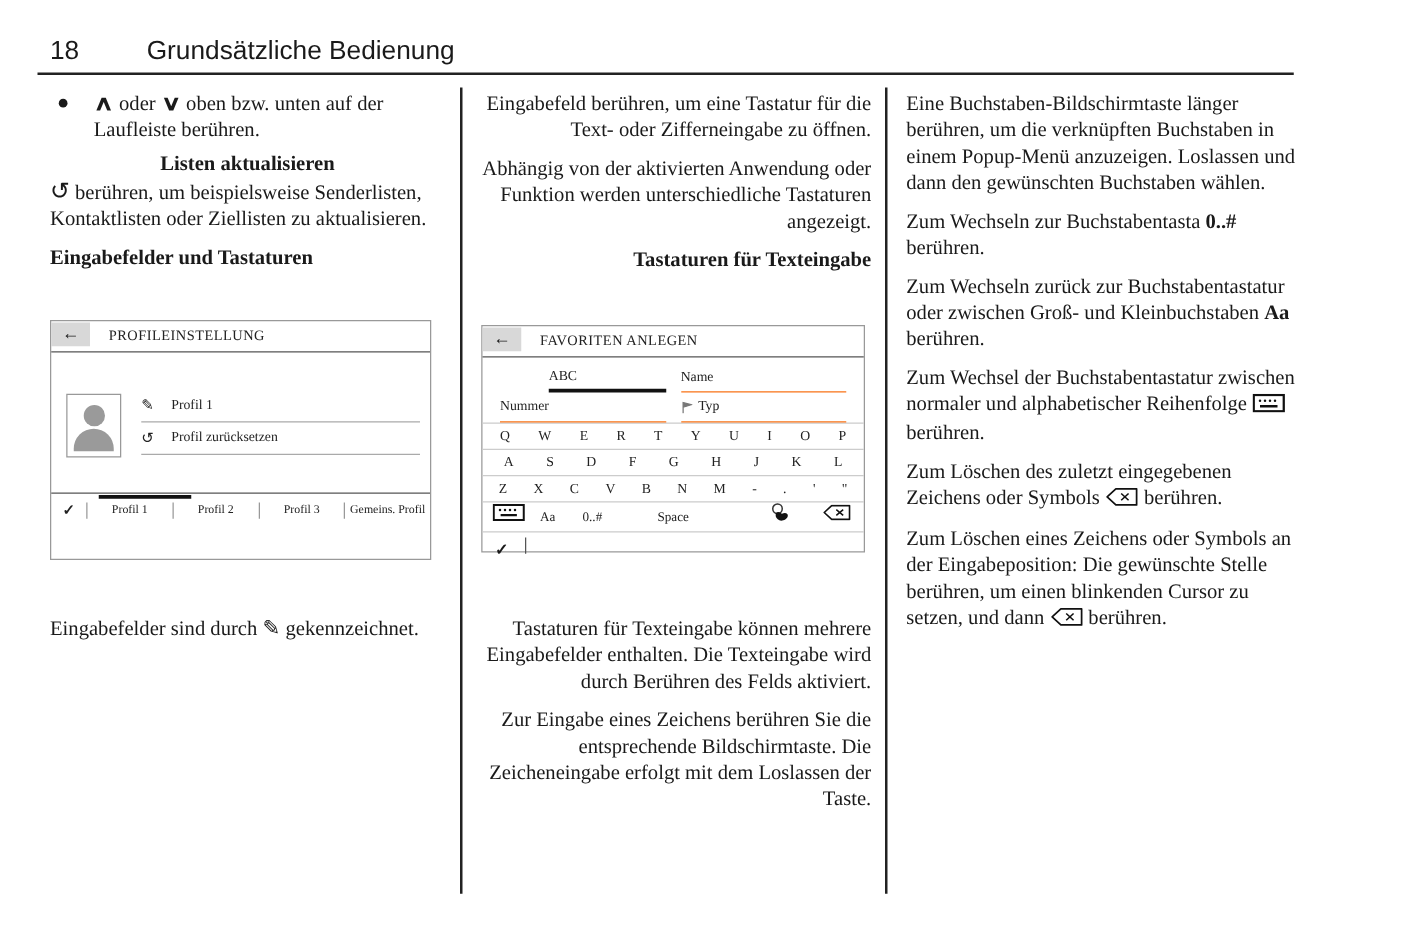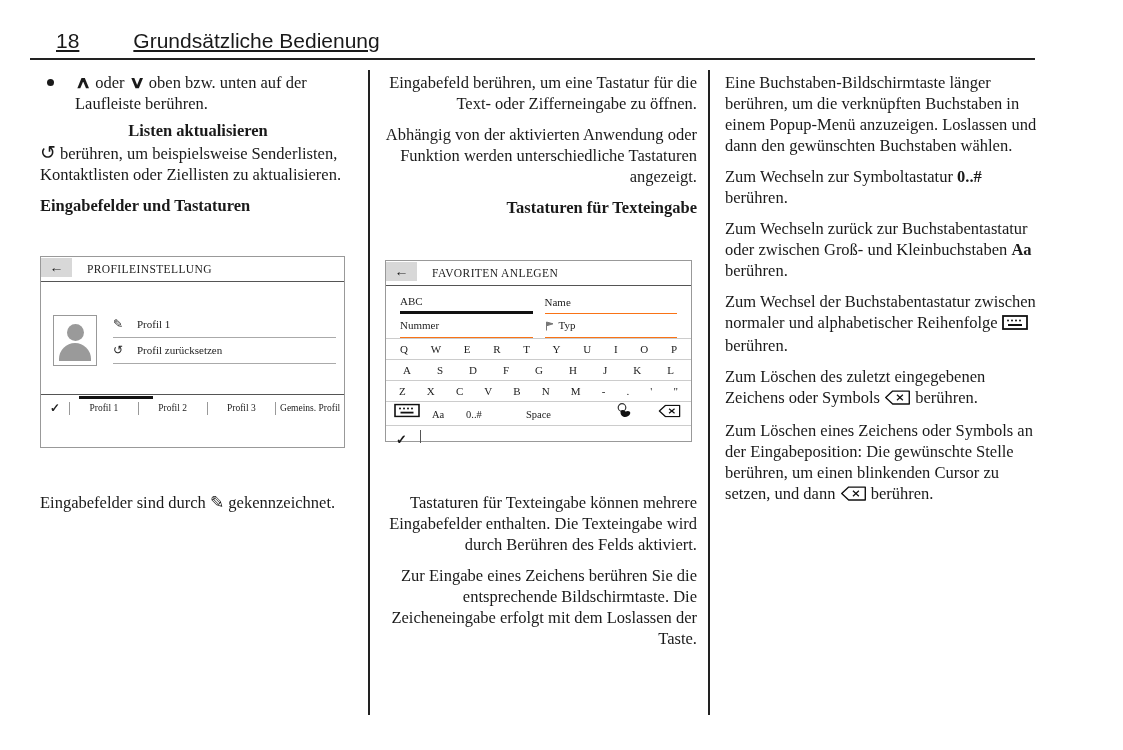--- a/index.html
+++ b/index.html
@@ -3,21 +3,21 @@
 <meta charset="utf-8">
 <style>
   * { margin:0; padding:0; box-sizing:border-box; }
   html,body { background:#fff; }
   body {
     width:1123px; height:750px; position:relative; overflow:hidden;
     font-family:"Liberation Sans","DejaVu Sans",sans-serif;
     color:#1a1a1a; font-size:16.5px; line-height:21px;
   }
   
-  .pg-header { position:absolute; top:30px; left:56px; display:flex;text-decoration:underline; }
+  .pg-header { position:absolute; top:30px; left:40px; display:flex; }
   .pg-num { font-size:21px; }
   .pg-title { font-size:21px; margin-left:54px; }
   .pg-rule { position:absolute; top:58px; left:30px; width:1005px; height:2px; background:#222; }
   
   .col { position:absolute; top:72px;font-family:Liberation Serif, serif; }
   .col1 { left:40px;  width:316px; }
   .col2 { left:385px; width:312px;text-align:right; }
   .col3 { left:725px; width:314px; }
   .vdiv { position:absolute; top:70px; height:645px; width:2px; background:#222; }
   .vdiv1 { left:368px; }
@@ -53,21 +53,21 @@
   .fp-row .ric { width:24px; font-size:12px; }
   .fp-footer { position:absolute; left:0; right:0; bottom:0; height:27px; border-top:1px solid #555; }
   .fp-activebar { position:absolute; top:1px; left:38px; width:74px; height:3px; background:#111; }
   .fp-tabs { display:flex; align-items:center; height:100%; font-size:9.5px; color:#222; }
   .fp-check { flex:0 0 28px; text-align:center; font-size:12px; font-weight:bold; }
   .fp-tabs span.ptab { flex:1 1 0; text-align:center; border-left:1px solid #999; height:13px; line-height:13px; white-space:nowrap; }
   
   .fig-fav { width:307px; height:182px; margin-top:42px; margin-bottom:50px; }
   .fav-fields { display:grid; grid-template-columns:1fr 1fr; column-gap:12px; padding:5px 14px 0 14px; height:52px; }
   .fav-cell { height:23px; font-size:11px; color:#222; display:flex; align-items:center; border-bottom:1px solid #f97316; }
-  .fav-cell.active { border-bottom:3px solid #111; }
+  .fav-cell.active { border-bottom:3px solid #111;margin-left:39px; }
   .fav-cell .ficon { margin-right:5px; display:inline-flex; }
   .kb-row { height:21px; border-top:1px solid #ccc; display:flex; align-items:center; justify-content:space-between;
             font-size:11px; color:#222; }
   .kb-r1 { padding:0 14px; } .kb-r2 { padding:0 17px; } .kb-r3 { padding:0 13px; }
   .kb-bottom { height:24px; border-top:1px solid #ccc; position:relative; font-size:10.5px; color:#222; }
   .kb-bottom .abs { position:absolute; top:50%; transform:translateY(-50%); }
   .kb-input { height:23px; border-top:1px solid #ccc; position:relative; }
   .kb-check { position:absolute; left:10px; top:3px; font-size:13px; font-weight:bold; }
   .txt-cursor { position:absolute; left:34px; top:4px; width:1px; height:13px; background:#555; }
   
@@ -234,21 +234,21 @@
     </div>
   </div>
 
   <p class="body-p">Tastaturen für Texteingabe können mehrere Eingabefelder enthalten. Die Texteingabe wird durch Berühren des Felds aktiviert.</p>
   <p class="body-p">Zur Eingabe eines Zeichens berühren Sie die entsprechende Bildschirm­taste. Die Zeicheneingabe erfolgt mit dem Loslassen der Taste.</p>
 </div>
 
 <div class="col col3">
   <p class="body-p">Eine Buchstaben-Bildschirmtaste länger berühren, um die verknüpften Buchstaben in einem Popup-Menü anzuzeigen. Loslassen und dann den gewünschten Buchstaben wählen.</p>
 
-  <p class="body-p"><span>Zum Wechseln zur Symboltastatur </span><b class="inl">0..#</b><span> berühren.</span></p>
+  <p class="body-p"><span>Zum Wechseln zur Buchstabentasta </span><b class="inl">0..#</b><span> berühren.</span></p>
 
   <p class="body-p"><span>Zum Wechseln zurück zur Buchsta­bentastatur oder zwischen Groß- und Kleinbuchstaben </span><b class="inl">Aa</b><span> berühren.</span></p>
 
   <p class="body-p"><span>Zum Wechsel der Buchstabentasta­tur zwischen normaler und alphabeti­scher Reihenfolge </span><span class="inl-svg"><svg width="26" height="15" viewBox="0 0 26 15">
           <rect x="1" y="1" width="24" height="13" fill="none" stroke="#111" stroke-width="1.8"></rect>
           <circle cx="6" cy="5.5" r="1" fill="#111"></circle>
           <circle cx="10" cy="5.5" r="1" fill="#111"></circle>
           <circle cx="14" cy="5.5" r="1" fill="#111"></circle>
           <circle cx="18" cy="5.5" r="1" fill="#111"></circle>
           <rect x="6" y="9" width="14" height="2" fill="#111"></rect>

